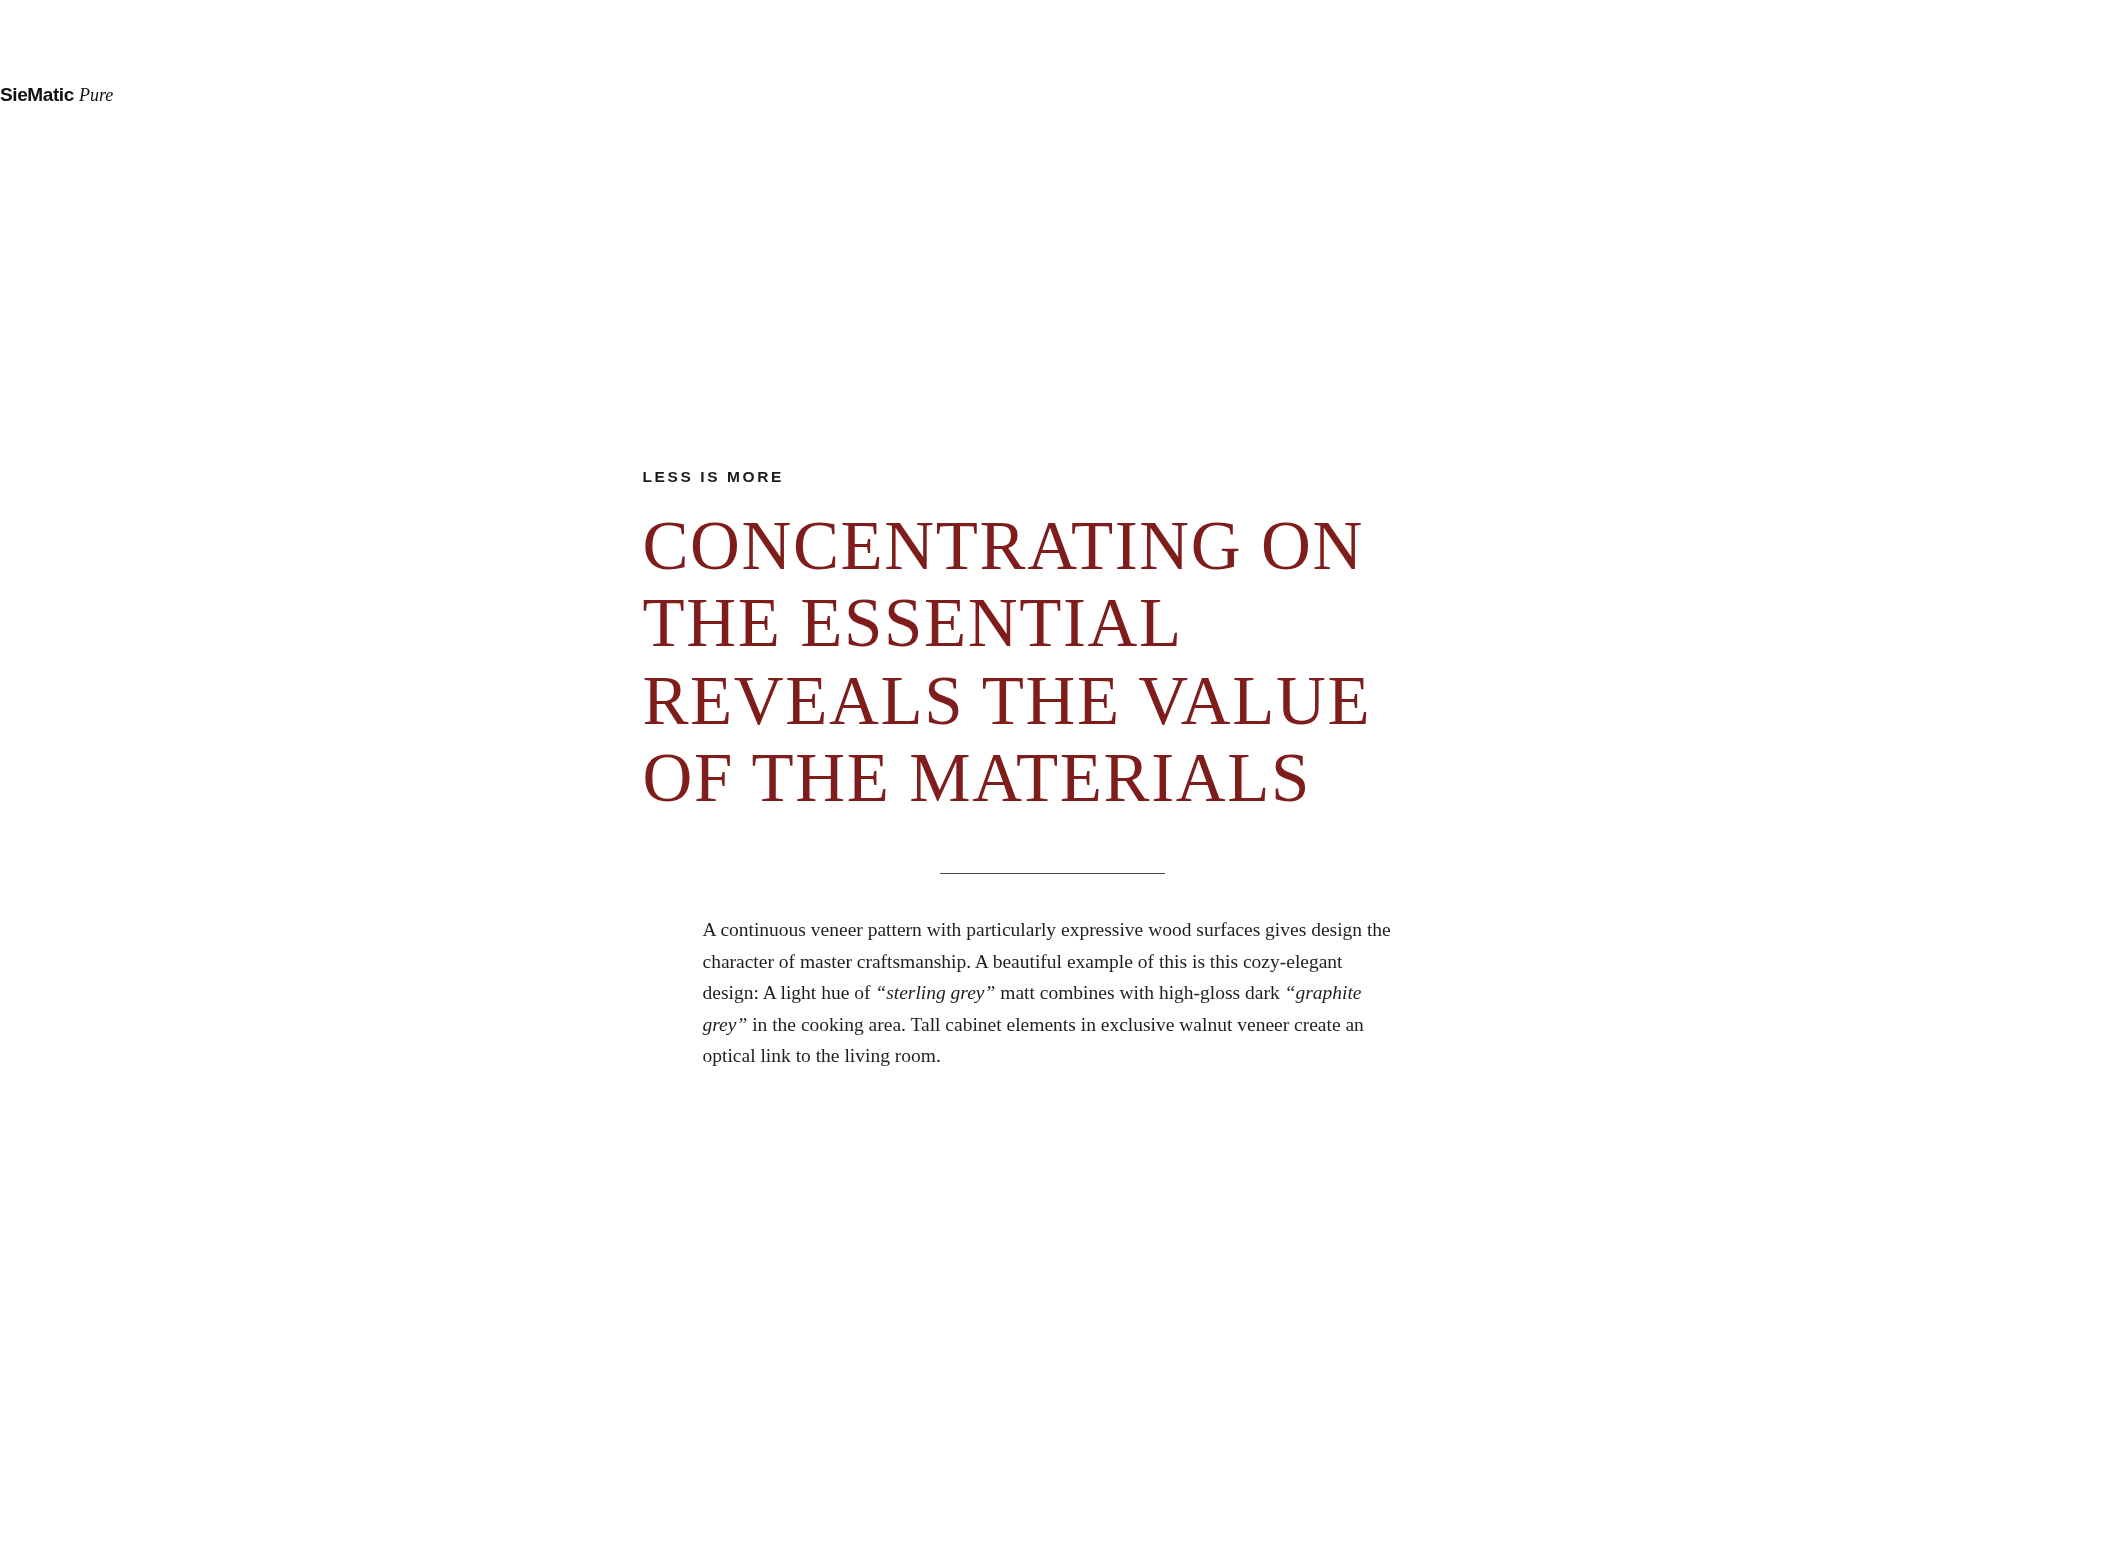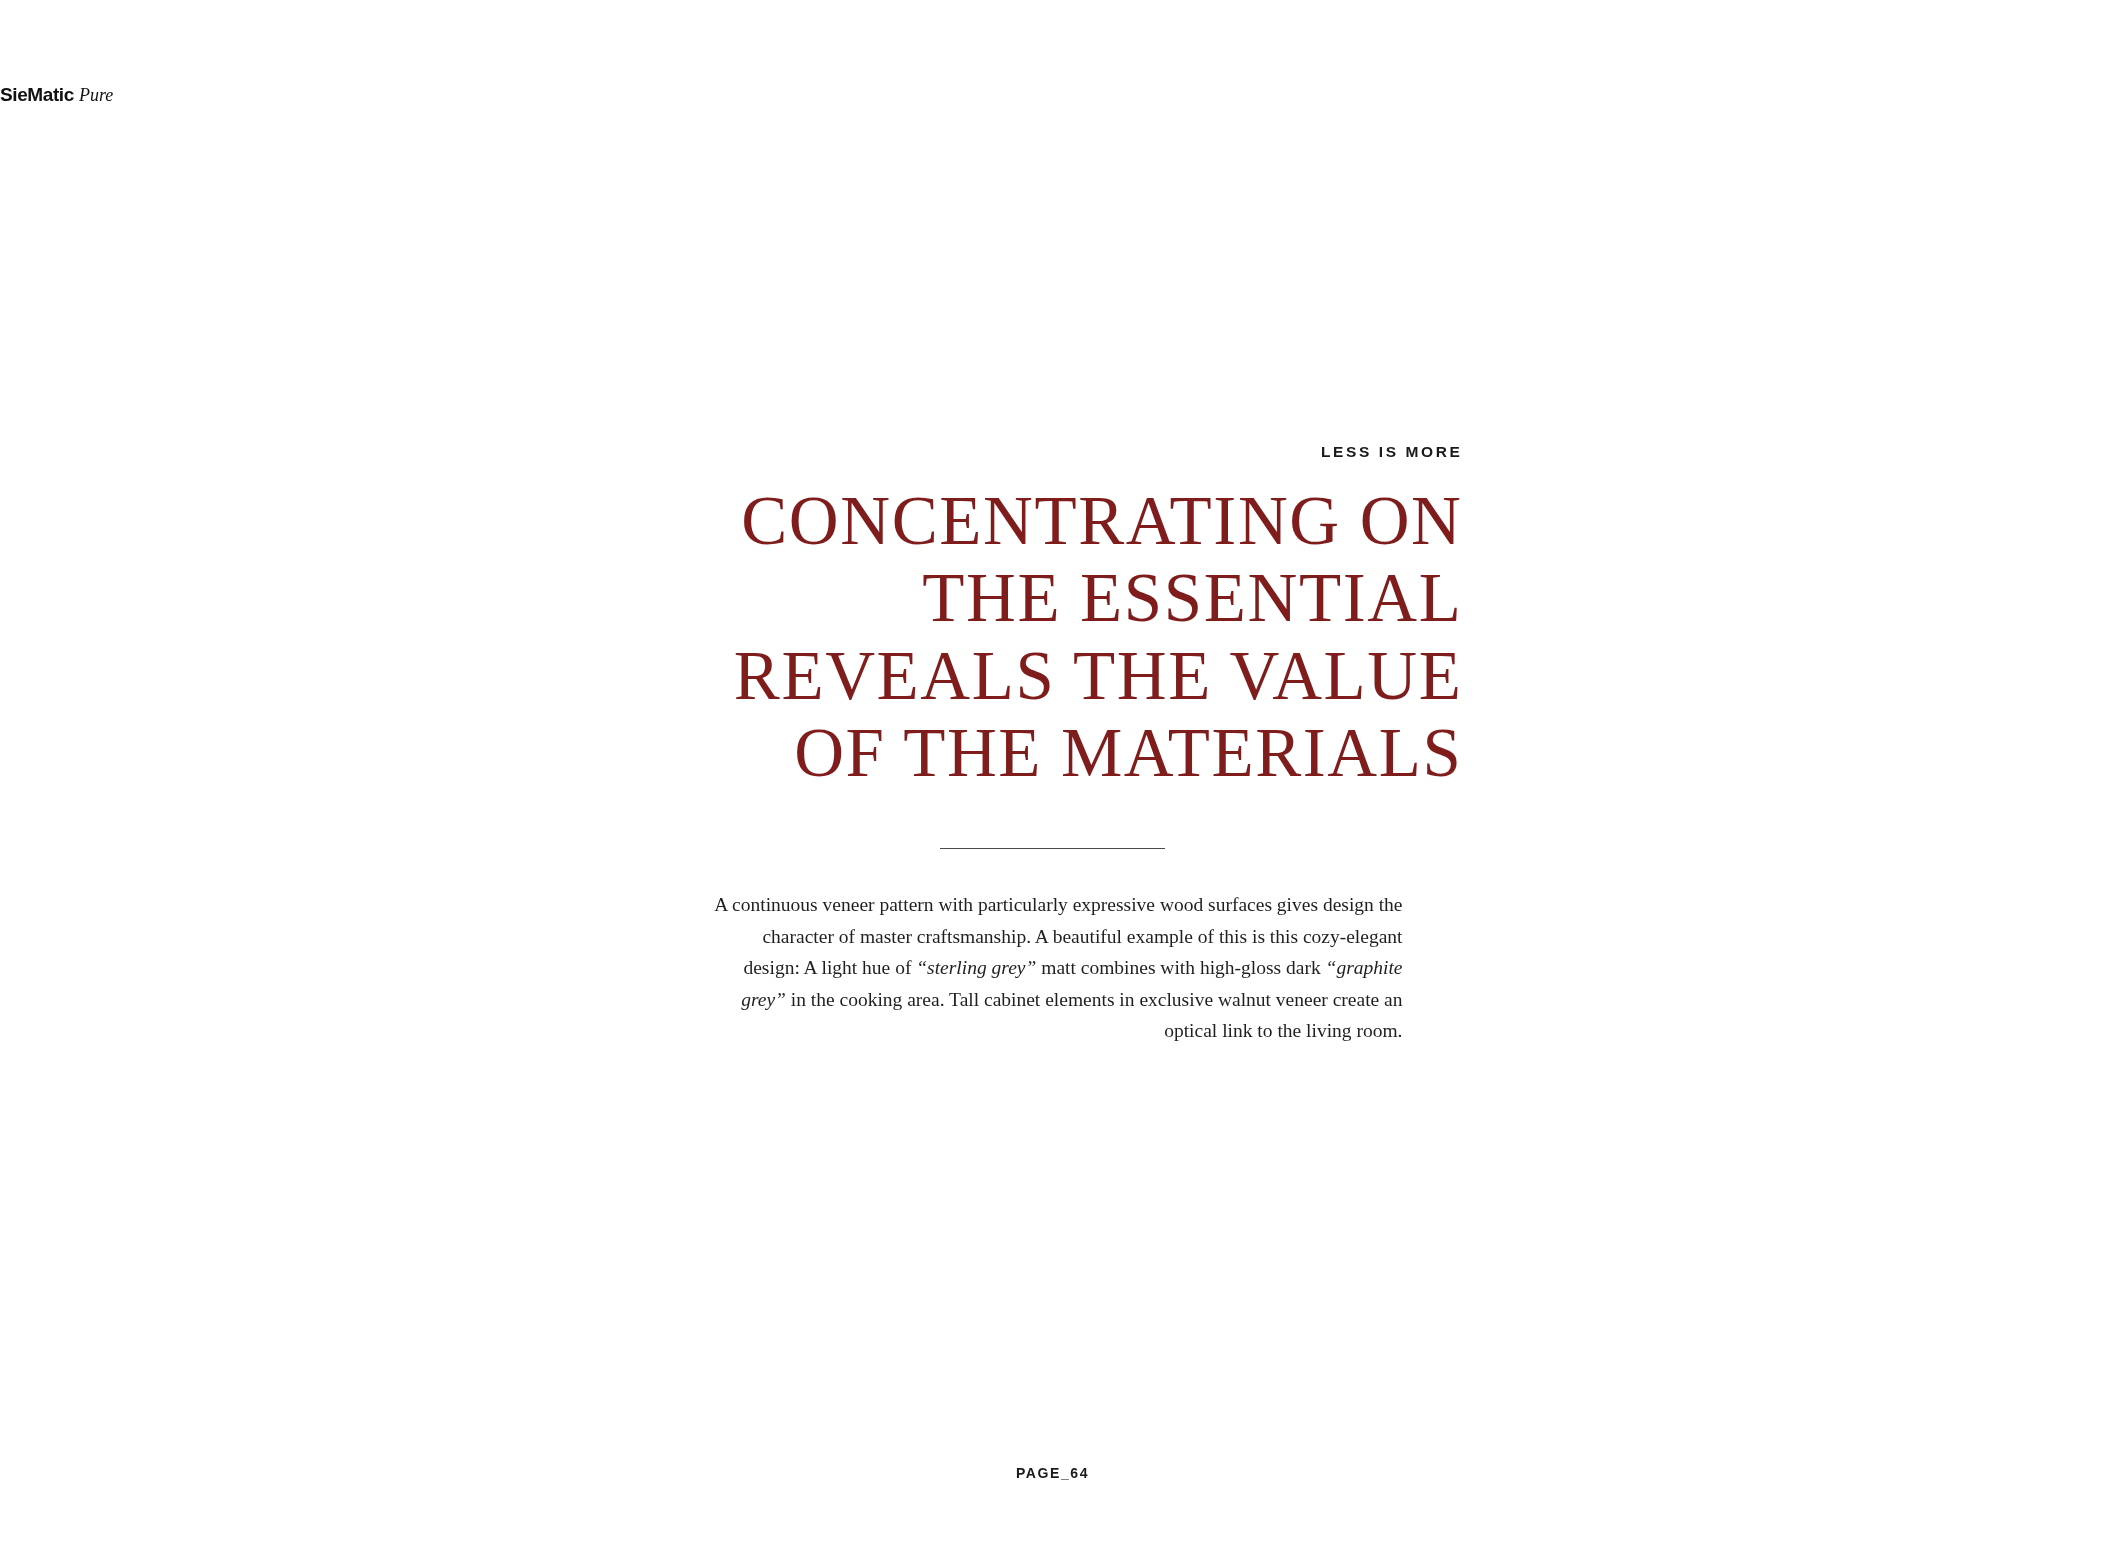--- a/index.html
+++ b/index.html
@@ -43,25 +43,25 @@
     font-family: "Liberation Serif", serif;
     font-style: italic;
     font-size: 18px;
     color: #111111;
     margin-left: 5px;
   }
 
   
   .editorial {
     position: absolute;
-    top: 443px;
+    top: 468px;
     left: 50%;
     transform: translateX(-50%);
     width: 820px;
-    text-align: right;
+    text-align: left;
   }
   .eyebrow {
     font-family: "Liberation Sans", sans-serif;
     font-weight: bold;
     font-size: 15.5px;
     letter-spacing: 2.6px;
     color: #1a1a1a;
     margin-bottom: 22px;
   }
   .headline {
@@ -116,17 +116,14 @@
     <span class="brand-name">SieMatic</span><span class="brand-sub">Pure</span>
   </div>
 
   <div class="editorial">
     <div class="eyebrow">LESS IS MORE</div>
     <h1 class="headline">CONCENTRATING ON THE ESSENTIAL REVEALS THE VALUE OF THE MATERIALS</h1>
     <div class="rule"></div>
     <p class="body-copy"><span>A continuous veneer pattern with particularly expressive wood surfaces gives design the character of master craftsmanship. A beautiful example of this is this cozy-elegant design: A light hue of </span><em>“sterling grey”</em><span> matt combines with high-gloss dark </span><em>“graphite grey”</em><span> in the cooking area. Tall cabinet elements in exclusive walnut veneer create an optical link to the living room.</span></p>
   </div>
 
-  <div class="footer">
-    <span class="page-number">PAGE_64</span>
-  </div>
 
 </div>
 
 </body></html>

